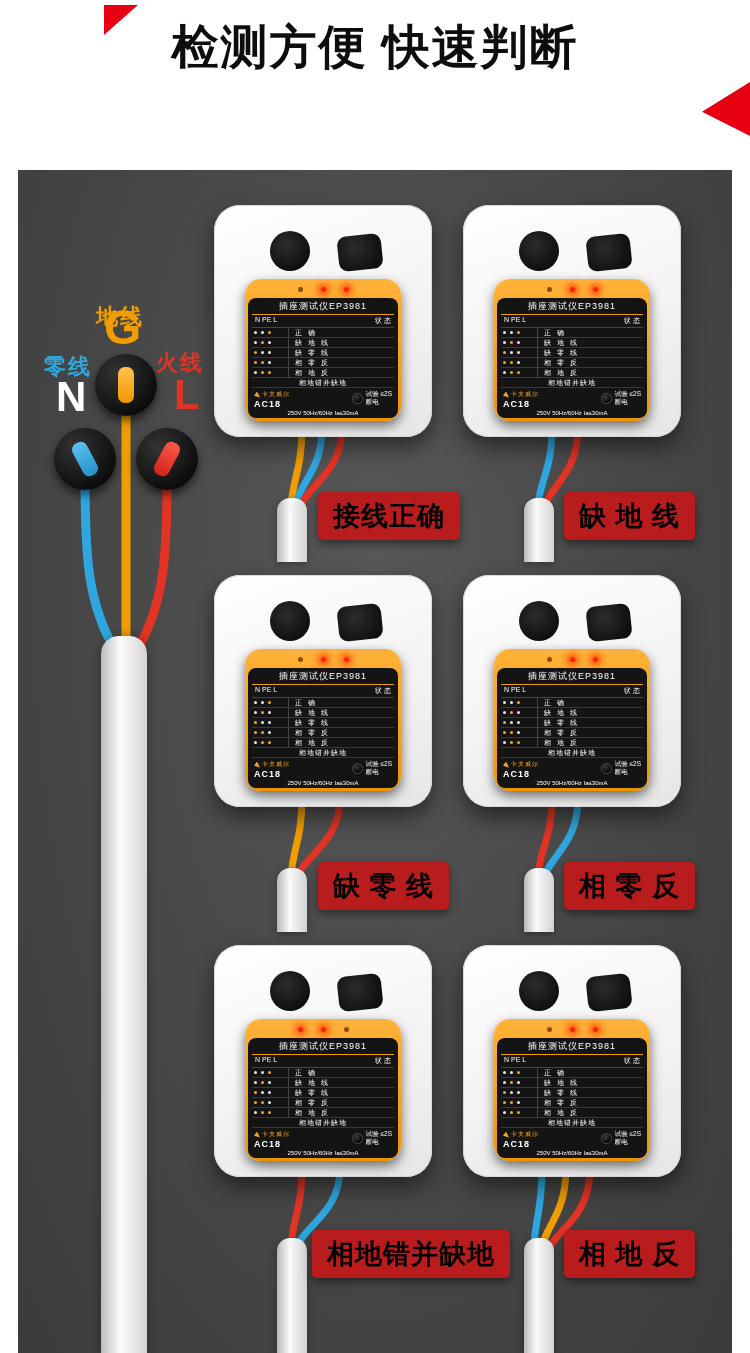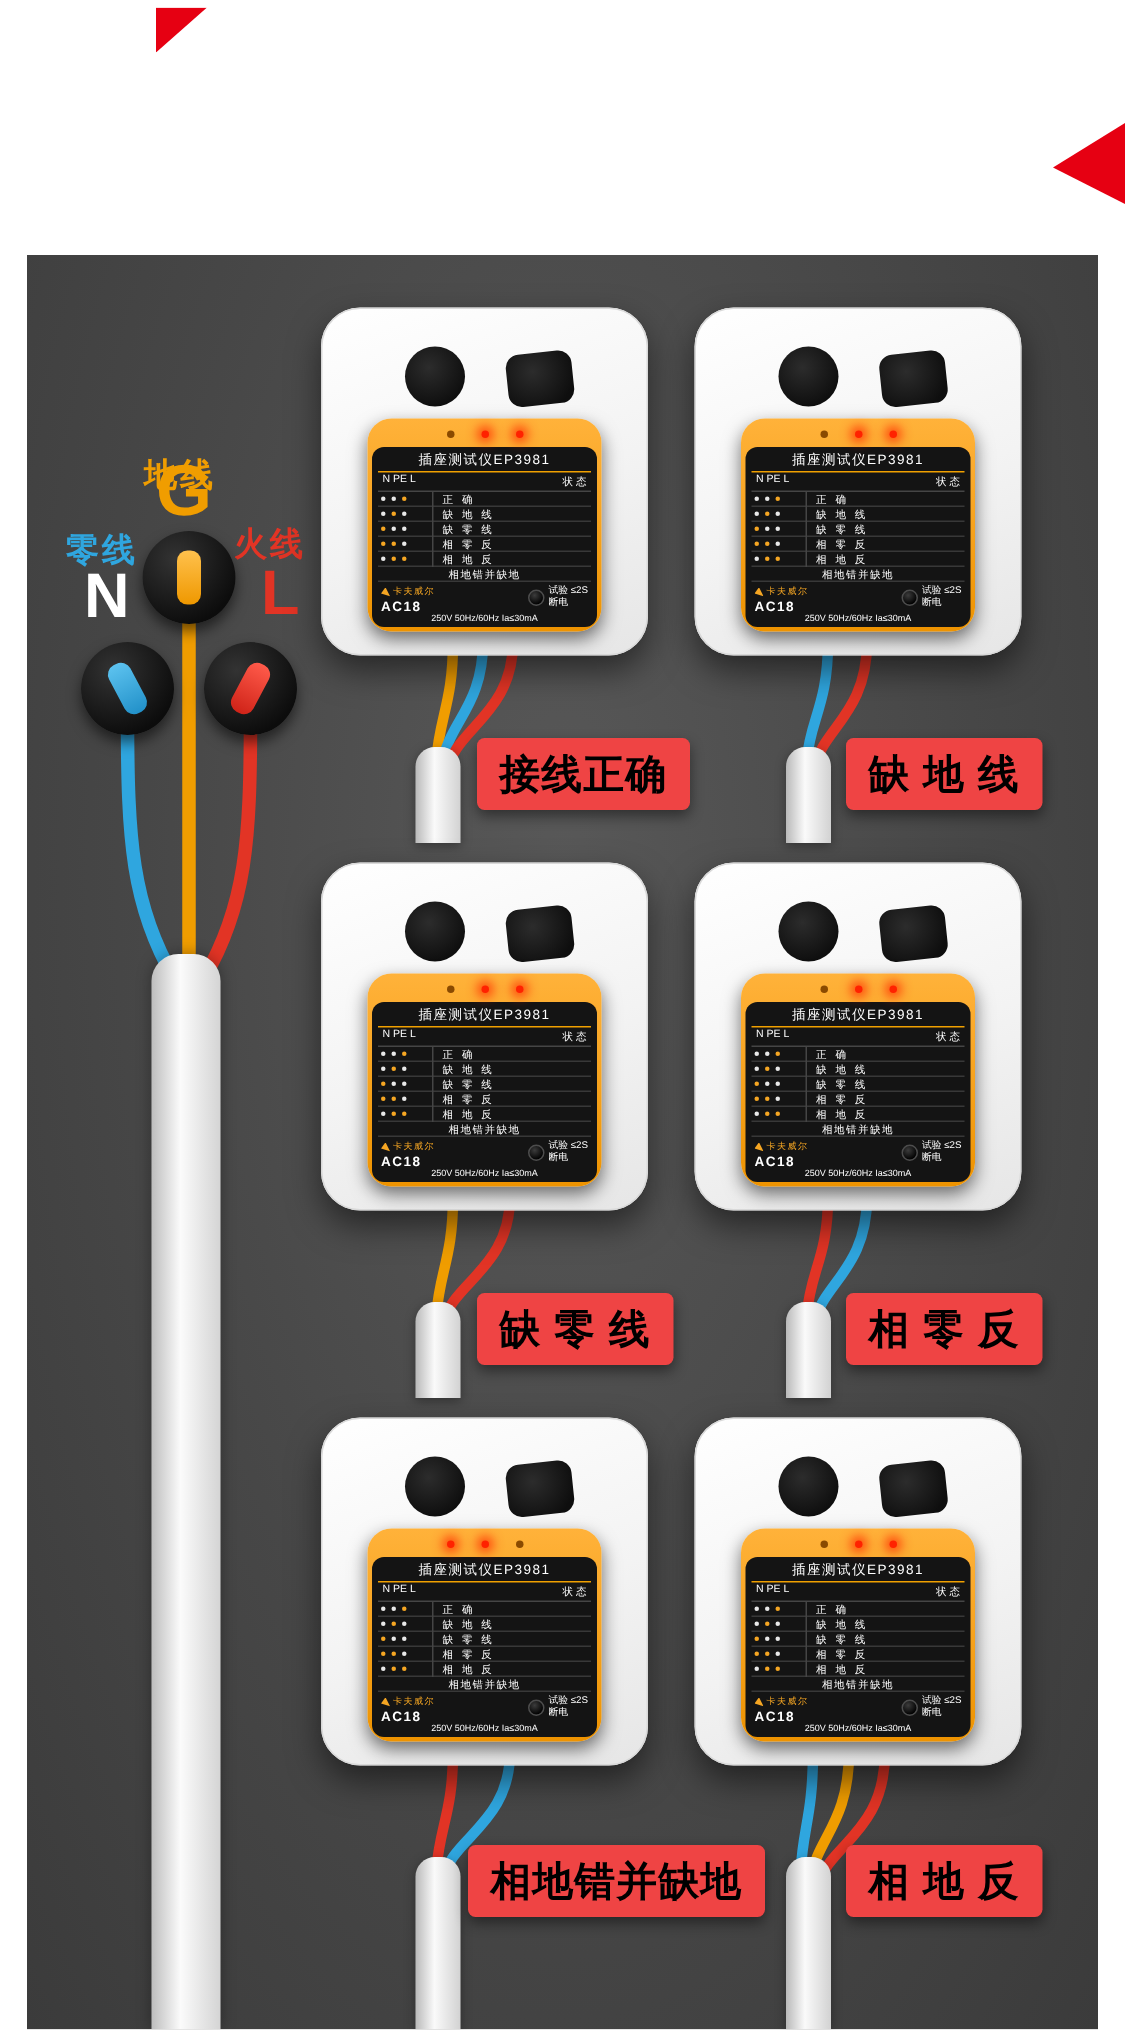--- a/index.html
+++ b/index.html
@@ -89,31 +89,32 @@
   .brand-logo-icon { width:6px; height:6px; background:#f5a623; clip-path:polygon(50% 0,100% 100%,0 70%); display:inline-block; }
   .t-brand { color:#f5a623; font-size:6px; letter-spacing:1px; white-space:nowrap; }
   .t-model { color:#fff; font-size:9px; font-weight:bold; letter-spacing:1px; }
   .t-test { display:flex; align-items:center; gap:3px; }
   .t-btn { width:11px; height:11px; border-radius:50%; flex:none;
     background:radial-gradient(circle at 38% 32%, #3c3c3c, #000 75%); border:1px solid #4d4d4d; }
   .t-test-txt { color:#fff; font-size:6.5px; line-height:1.3; white-space:nowrap; }
   .t-rating { color:#fff; font-size:6px; text-align:center; padding-top:1px; white-space:nowrap; }
 
   
-  .socket-label { position:absolute; background:#ef4444; color:#000; font-size:27px; font-weight:bold;
+  .socket-label { position:absolute; background:#b91c1c; color:#000; font-size:27px; font-weight:bold;
     padding:6px 15px; border-radius:5px; letter-spacing:1px; white-space:nowrap;
     box-shadow:0 4px 9px rgba(0,0,0,.45); }
 </style>
 </head>
 <body>
 
 <div class="page">
 
   <div class="corner-accent-left"></div>
   <div class="corner-accent-right"></div>
+  <div class="page-title">检测方便 快速判断</div>
 
   <div class="dark-panel"></div>
 
   <svg class="wiring-svg" width="750" height="1353" viewBox="0 0 750 1353">
 
     <path class="wire wire-thick" d="M126,400 L126,660" stroke="#f09d00"></path>
     <path class="wire wire-thick" d="M85,478 C85,560 88,604 116,652" stroke="#2fa6df"></path>
     <path class="wire wire-thick" d="M167,478 C167,560 164,604 136,652" stroke="#e23425"></path>
 
     <path class="wire wire-thin" d="M302,428 C302,468 293,478 291,506" stroke="#f09d00"></path>

